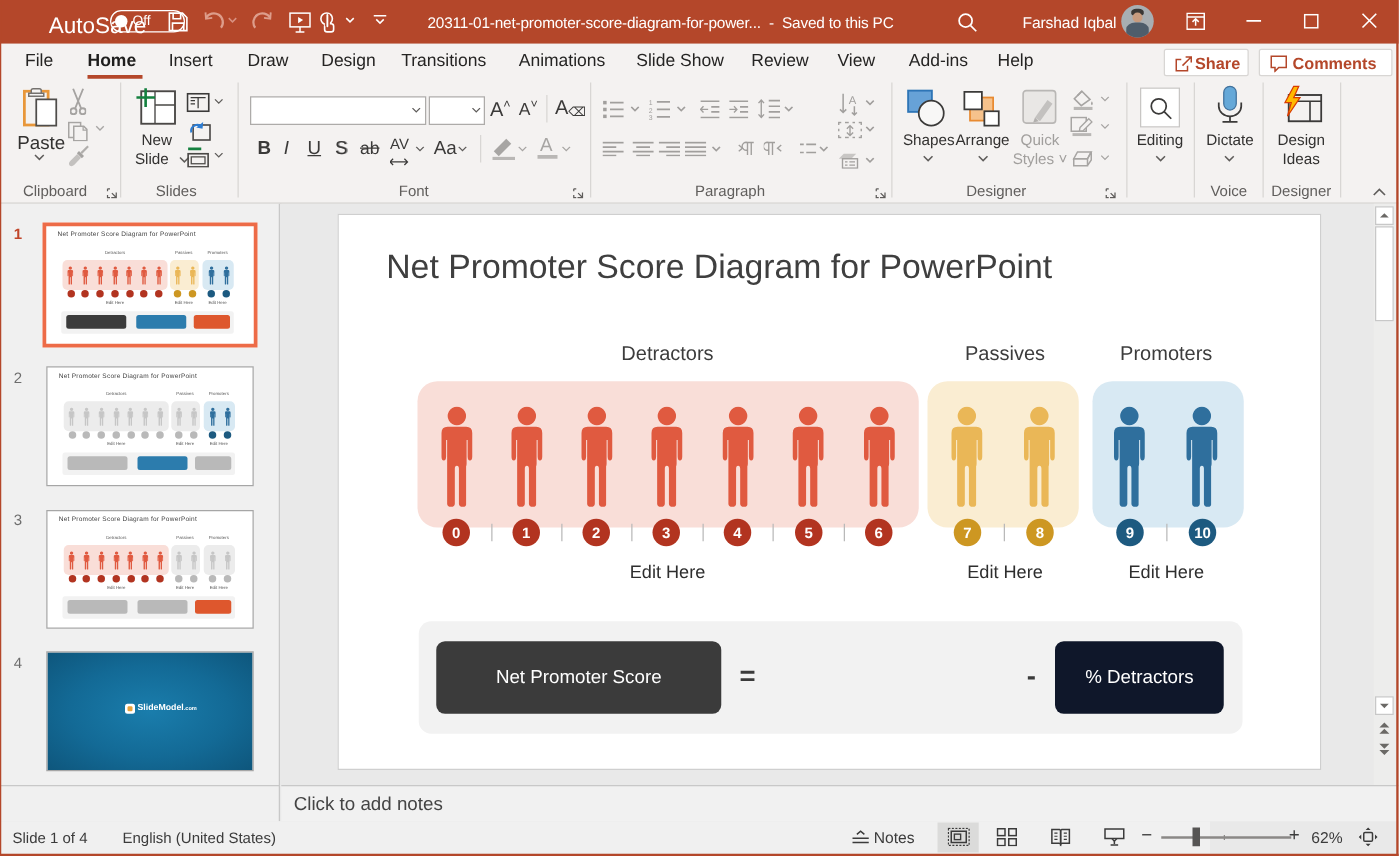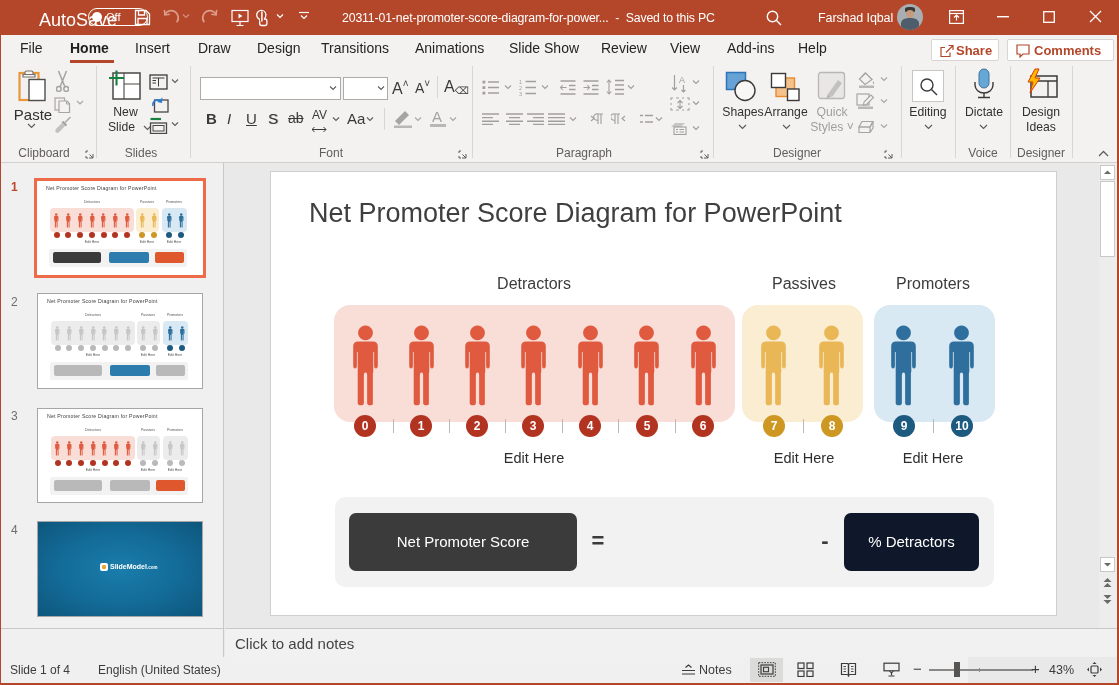--- a/index.html
+++ b/index.html
@@ -760,21 +760,21 @@
   <svg style="position:absolute;left:883px;top:5px" width="17" height="15" viewBox="0 0 17 15" fill="none" stroke="#3b3b3b" stroke-width="1.2">
       <rect x="1" y="1.2" width="15" height="7.6"></rect>
       <path d="M6.5 8.8 L8.5 11 L10.5 8.8" fill="none" stroke-width="1.1"></path>
       <path d="M8.5 11 V13.2 M5.5 14 H11.5"></path>
     </svg>
   <div style="position:absolute;left:913px;top:3px;font-size:15px;color:#3b3b3b">−</div>
   <div style="position:absolute;left:929px;top:12px;width:104px;height:1.5px;background:#8a8886"></div>
   <div style="position:absolute;left:979px;top:12px;width:1px;height:4px;background:#8a8886;margin-top:-1.5px"></div>
   <div style="position:absolute;left:954px;top:5px;width:6px;height:15px;background:#565554"></div>
   <div style="position:absolute;left:1031px;top:3px;font-size:15px;color:#3b3b3b">+</div>
-  <div style="position:absolute;left:1049px;top:6px;font-size:12.5px">43%</div>
+  <div style="position:absolute;left:1049px;top:6px;font-size:12.5px">62%</div>
   <svg style="position:absolute;left:1086px;top:4px" width="17" height="17" viewBox="0 0 17 17" fill="none" stroke="#3b3b3b" stroke-width="1.2">
       <path d="M8.5 1 L10.5 3 H6.5 Z M8.5 16 L6.5 14 H10.5 Z M1 8.5 L3 6.5 V10.5 Z M16 8.5 L14 6.5 V10.5 Z" fill="#3b3b3b" stroke="none"></path>
       <rect x="5" y="5" width="7" height="7" rx="1"></rect>
     </svg>
 </div>
 <div id="winborderL"></div>
 <div id="winborderR"></div>
 <div id="winborderB"></div>
 
 </body></html>

